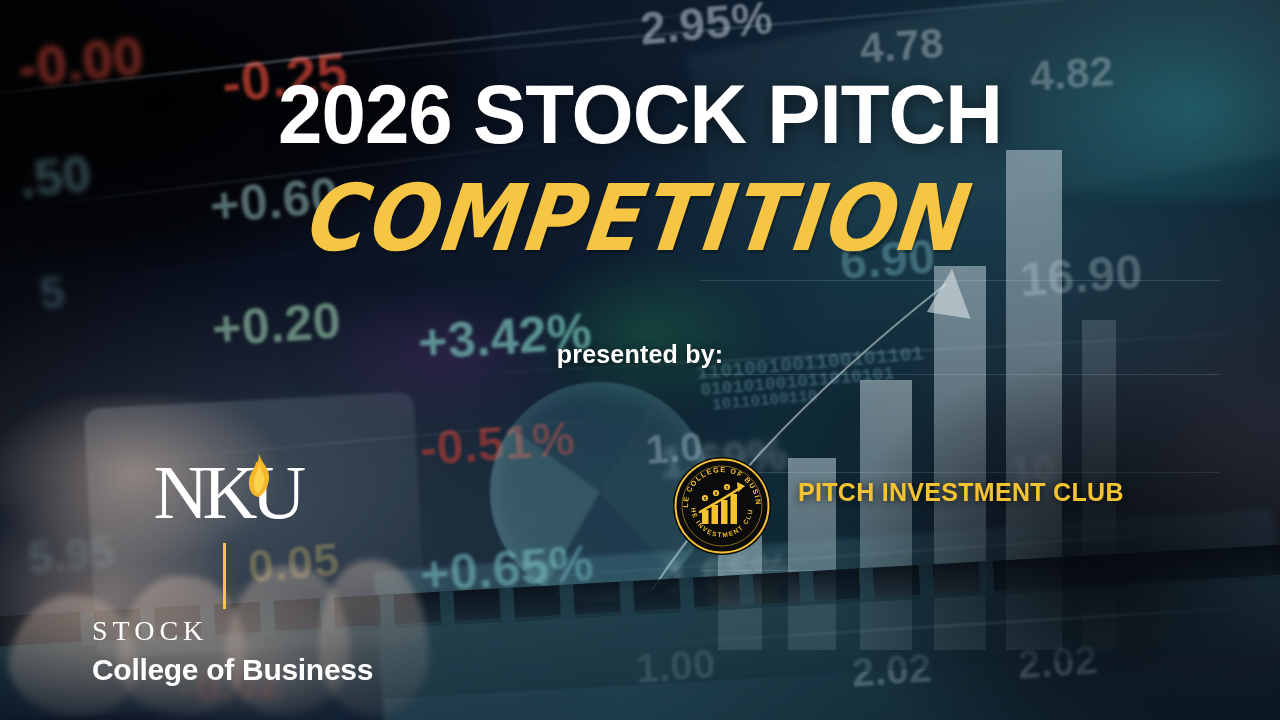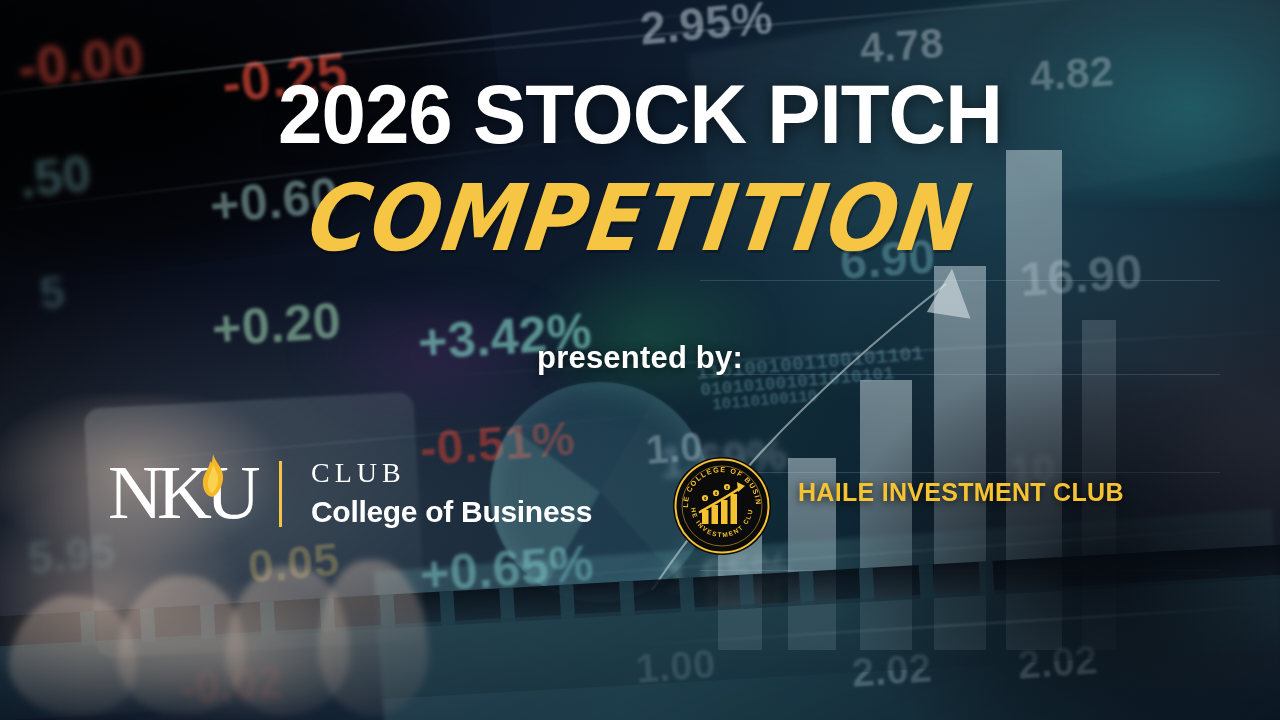--- a/index.html
+++ b/index.html
@@ -168,27 +168,27 @@
     display:inline-block;
     color:#F5C543;font-size:82px;line-height:1;font-weight:700;font-style:italic;
     font-family:"DejaVu Sans",sans-serif;
     letter-spacing:2px;
     transform:skewX(-9deg) scaleY(1.12);
     text-shadow:2px 2px 0 rgba(0,0,0,.25);
   }
 
   .presented{
     position:absolute;left:0;right:0;top:340px;text-align:center;
-    color:#fff;font-size:31px;font-weight:700;letter-spacing:.2px;
+    color:#fff;font-size:25px;font-weight:700;letter-spacing:.2px;
     text-shadow:0 2px 10px rgba(0,0,0,.6);
   }
 
   
   .nku-lockup{
-    position:absolute;left:108px;top:452px;display:flex;align-items:center;gap:7px;
+    position:absolute;left:92px;top:452px;display:flex;align-items:center;gap:7px;flex-direction:column;
   }
   .nku-mark{position:relative;width:158px;height:84px;}
   .nku-letters{
     position:absolute;left:0;top:2px;
     font-family:"Liberation Serif",serif;font-size:76px;line-height:1;color:#fff;
     letter-spacing:-6px;font-weight:400;
   }
   .flame{
     position:absolute;left:92px;top:2px;width:26px;height:44px;
   }
@@ -333,21 +333,21 @@
     <div class="nku-lockup">
       <div class="nku-mark">
         <div class="nku-letters">NKU</div>
         <svg class="flame" viewBox="0 0 26 44">
           <path d="M13 0 C16 10, 24 14, 23 25 C22 35, 16 42, 12 43 C6 42, 2 35, 3 26 C4 18, 10 14, 10 7 C11 9, 12 11, 13 0 Z" fill="#F5B829"></path>
           <path d="M13 10 C15 17, 19 20, 18 27 C17 34, 14 38, 12 39 C9 37, 7 33, 8 27 C9 21, 12 17, 13 10 Z" fill="#FBD24E"></path>
         </svg>
       </div>
       <div class="divider"></div>
       <div class="haile-block">
-        <div class="haile">CLUB</div>
+        <div class="haile">STOCK</div>
         <div class="cob">College of Business</div>
       </div>
     </div>
 
     <svg class="badge" viewBox="0 0 100 100">
       <defs>
         <path id="arcTop" d="M 16 50 A 34 34 0 0 1 84 50" fill="none"></path>
         <path id="arcBot" d="M 19 50 A 31 31 0 0 0 81 50" fill="none"></path>
       </defs>
       <circle cx="50" cy="50" r="49" fill="#0B0B0B"></circle>
@@ -368,16 +368,16 @@
         <polygon points="65,26 73,30 66,36" fill="#F5C232"></polygon>
         <circle cx="33" cy="42" r="3.1" fill="#F5C232"></circle>
           <text x="33" y="44.3" font-size="4" text-anchor="middle" fill="#0B0B0B" font-weight="bold">$</text>
         <circle cx="44" cy="37" r="3.1" fill="#F5C232"></circle>
           <text x="44" y="39.3" font-size="4" text-anchor="middle" fill="#0B0B0B" font-weight="bold">$</text>
         <circle cx="55" cy="31" r="3.1" fill="#F5C232"></circle>
           <text x="55" y="33.3" font-size="4" text-anchor="middle" fill="#0B0B0B" font-weight="bold">$</text>
       </g>
     </svg>
 
-    <div class="club-name">HAILE INVESTMENT CLUB</div>
+    <div class="club-name">PITCH INVESTMENT CLUB</div>
 
   </div>
 </div>
 
 </body></html>

